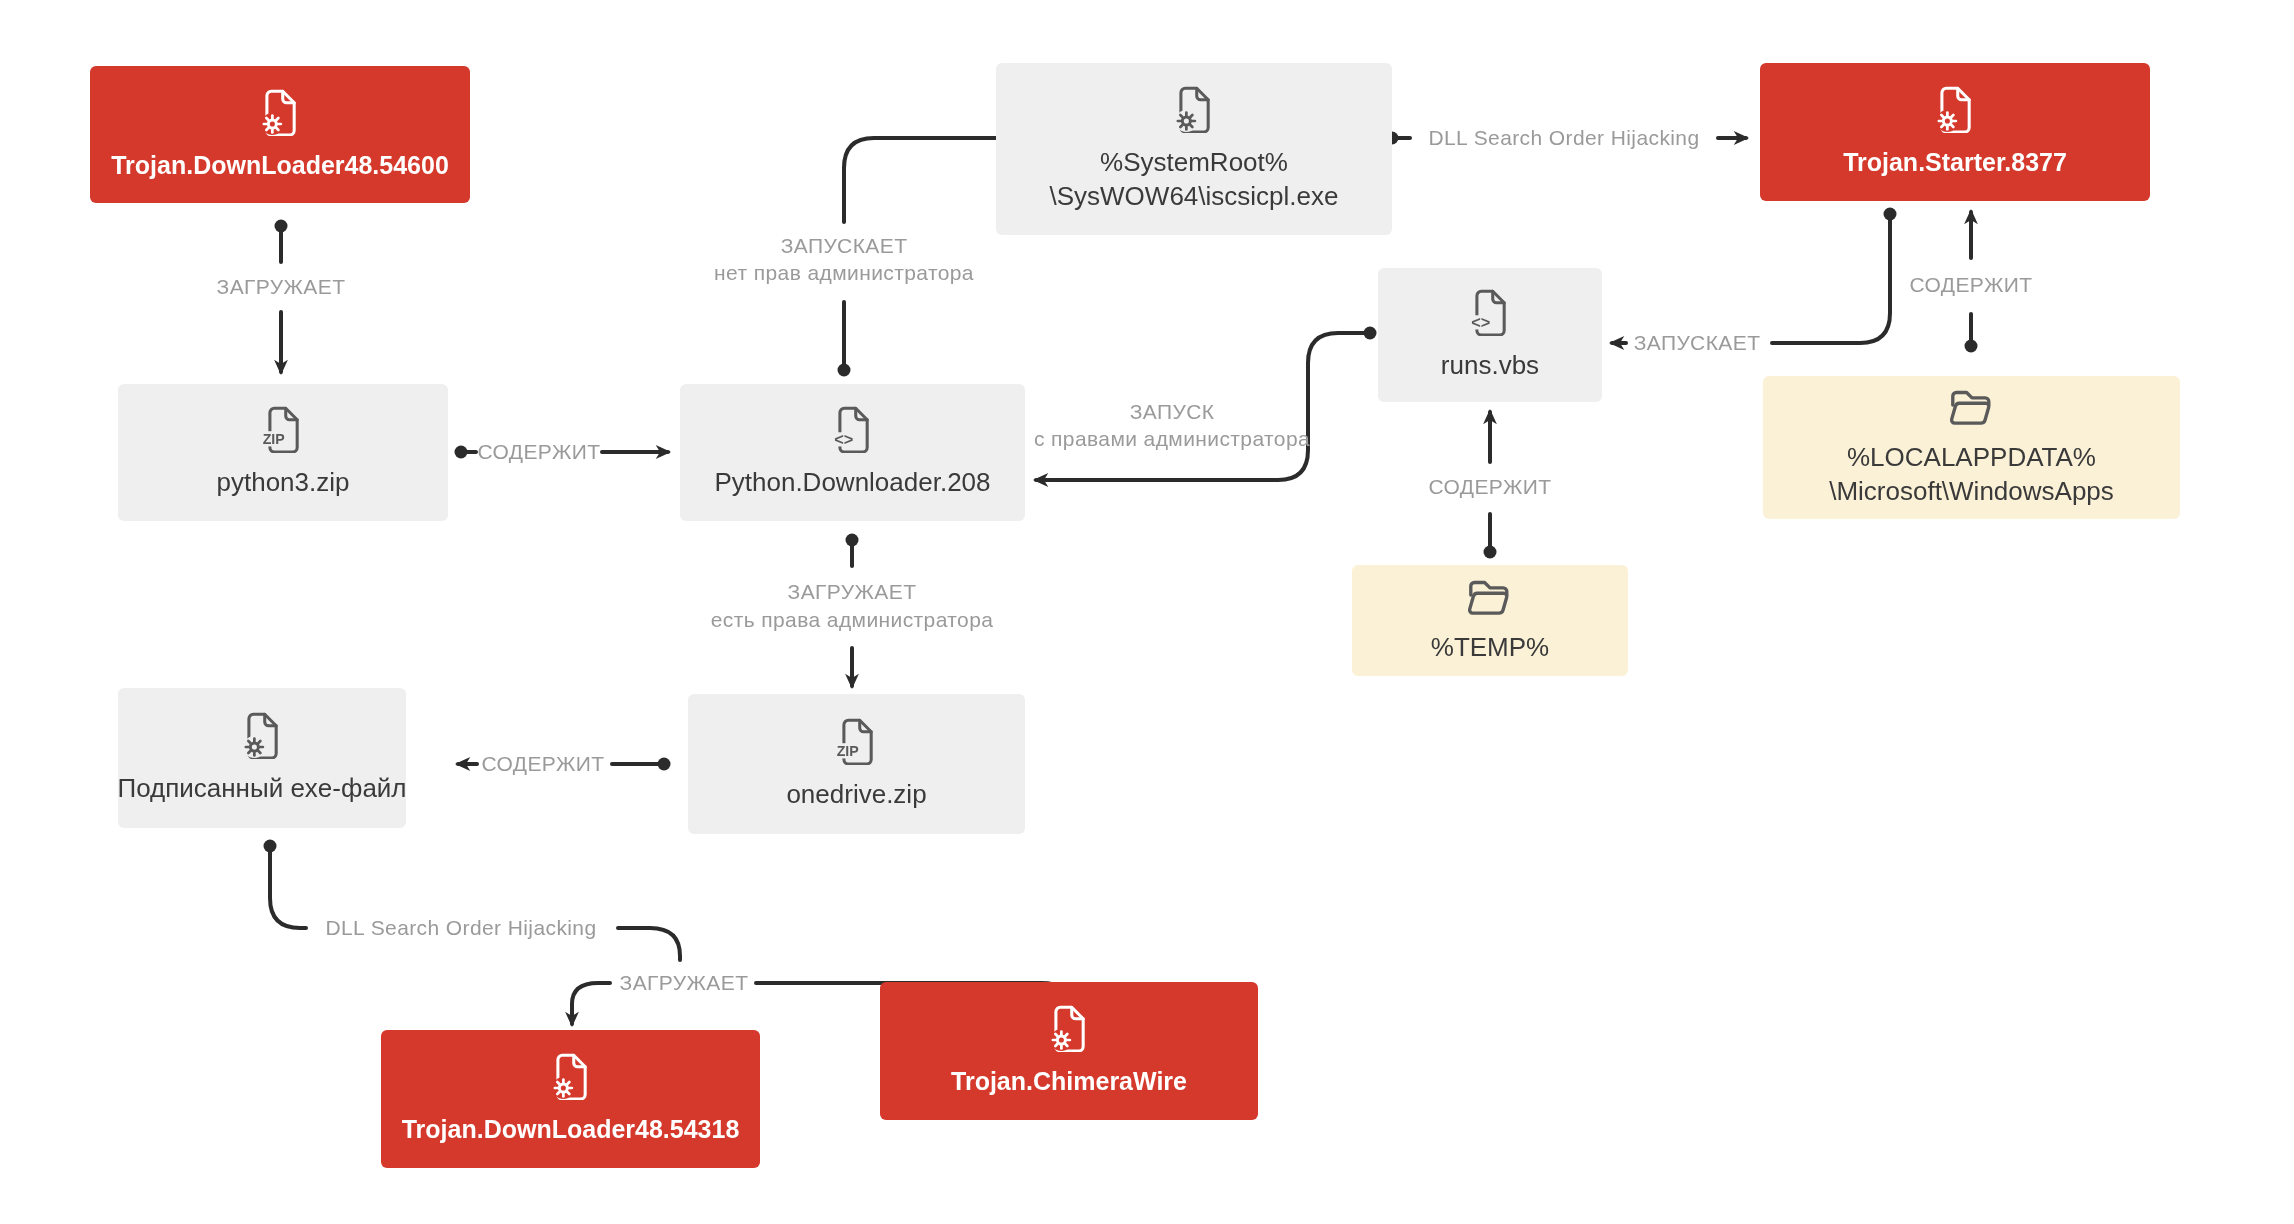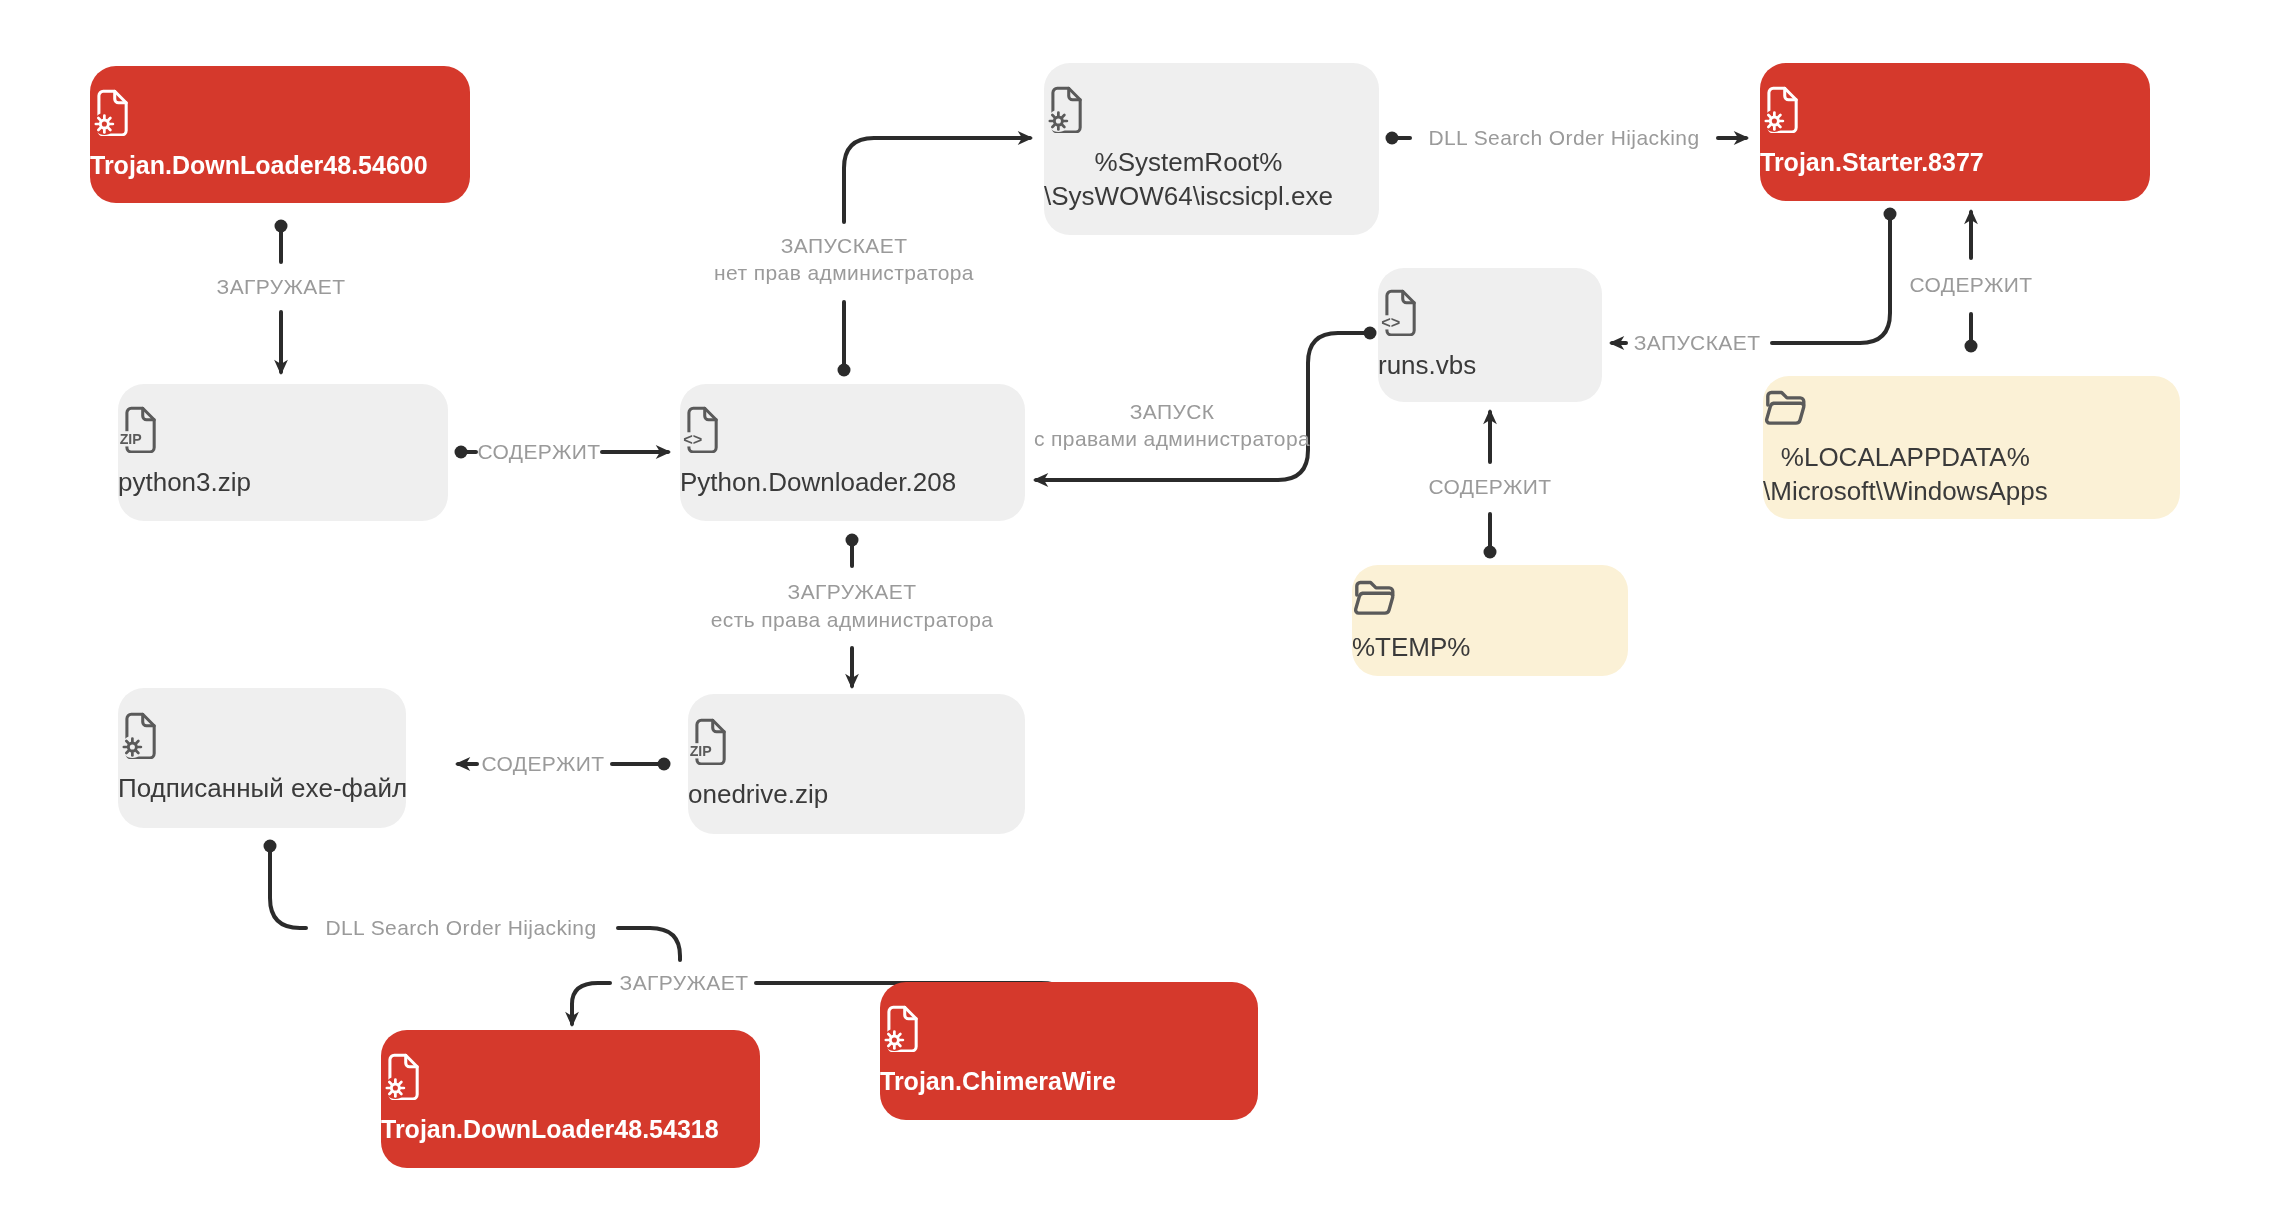--- a/index.html
+++ b/index.html
@@ -5,22 +5,22 @@
   :root{
     --c-red:#D5392C; --c-gray:#EFEFEF; --c-yellow:#FBF1D6;
     --c-line:#2B2B2B; --c-label:#9A9A9A; --c-text:#3A3A3A; --c-bg:#FFFFFF;
   }
   *{box-sizing:border-box;margin:0;padding:0}
   body{background:var(--c-bg);font-family:"Liberation Sans","DejaVu Sans",sans-serif}
   .canvas{position:relative;width:2294px;height:1224px;background:var(--c-bg);overflow:hidden}
   .edges{position:absolute;left:0;top:0}
   .e{fill:none;stroke:var(--c-line);stroke-width:4;stroke-linecap:round;stroke-linejoin:round}
   .dot{fill:var(--c-line);stroke:none}
-  .node{position:absolute;display:flex;flex-direction:column;align-items:flex-start;justify-content:center;
-        gap:13px;border-radius:26px;text-align:center}
+  .node{position:absolute;display:flex;flex-direction:column;align-items:center;justify-content:center;
+        gap:13px;border-radius:6px;text-align:center}
   .node--red{background:var(--c-red);--node-bg:var(--c-red);color:#FFFFFF}
   .node--gray{background:var(--c-gray);--node-bg:var(--c-gray);color:var(--c-text)}
   .node--yellow{background:var(--c-yellow);--node-bg:var(--c-yellow);color:var(--c-text)}
   .node--red .icon{color:#FFFFFF}
   .node--gray .icon,.node--yellow .icon{color:#5A5A5A}
   .node-label{font-size:26px;color:var(--c-text);line-height:1.3;white-space:nowrap}
   .node--red .node-label{color:#FFFFFF;font-weight:700;font-size:25px}
   .icon{display:block}
   .icon .stroke{fill:none;stroke:currentColor;stroke-width:2.8;stroke-linecap:round;stroke-linejoin:round}
   .icon .gear circle{stroke-width:2.7}
@@ -144,21 +144,21 @@
       <g class="stroke">
           <path d="M12 3 H22.5 L33 13.5 V39 a4 4 0 0 1 -4 4 H12 a4 4 0 0 1 -4 -4 V7 a4 4 0 0 1 4 -4 Z"></path>
           <path d="M22.5 3 V10 a3.5 3.5 0 0 0 3.5 3.5 H33"></path>
         </g>
       <rect class="knockout" x="1" y="25" width="21" height="13"></rect>
       <text x="11.5" y="37" font-size="15" font-weight="700" text-anchor="middle">&lt;&gt;</text>
     </svg>
     <div class="node-label">Python.Downloader.208</div>
   </div>
 
-  <div class="node node--gray" style="left:1044px;top:63px;width:335px;height:172px">
+  <div class="node node--gray" style="left:996px;top:63px;width:396px;height:172px">
     <svg class="icon" width="44" height="48" viewBox="0 0 40 44">
       <g class="stroke">
           <path d="M12 3 H22.5 L33 13.5 V39 a4 4 0 0 1 -4 4 H12 a4 4 0 0 1 -4 -4 V7 a4 4 0 0 1 4 -4 Z"></path>
           <path d="M22.5 3 V10 a3.5 3.5 0 0 0 3.5 3.5 H33"></path>
         </g>
       <circle class="knockout" cx="13" cy="33" r="10"></circle>
       <g class="stroke gear">
           <circle cx="13" cy="33" r="3.7"></circle>
           <line x1="18.2" y1="33" x2="20.8" y2="33"></line>
           <line x1="16.7" y1="36.7" x2="18.5" y2="38.5"></line>

